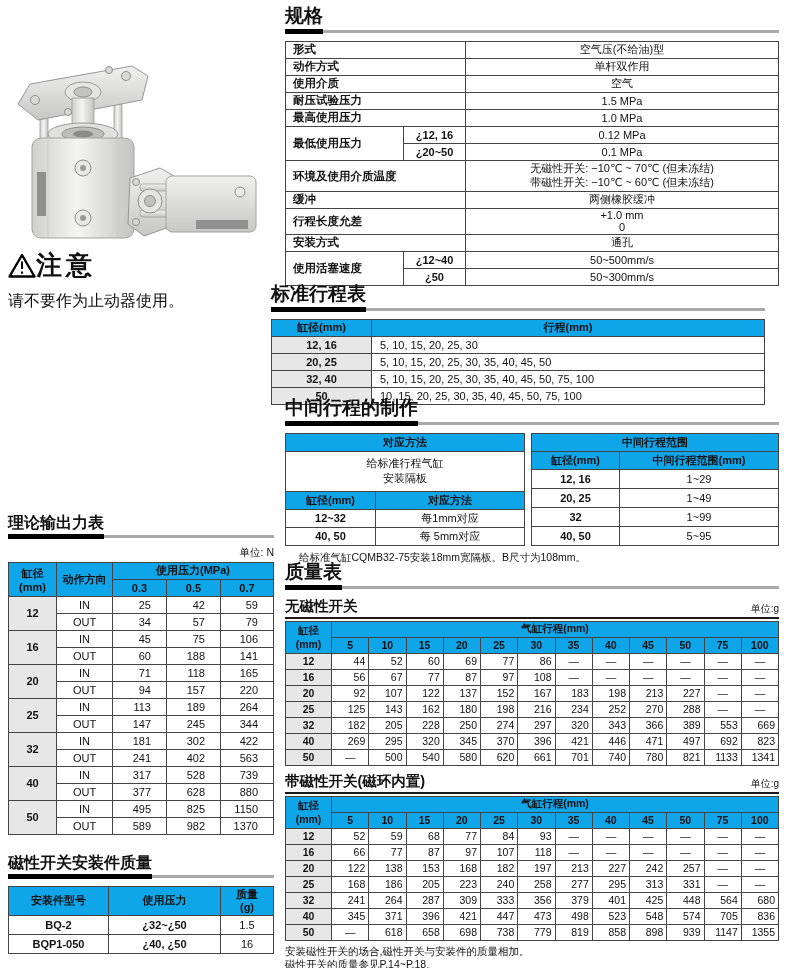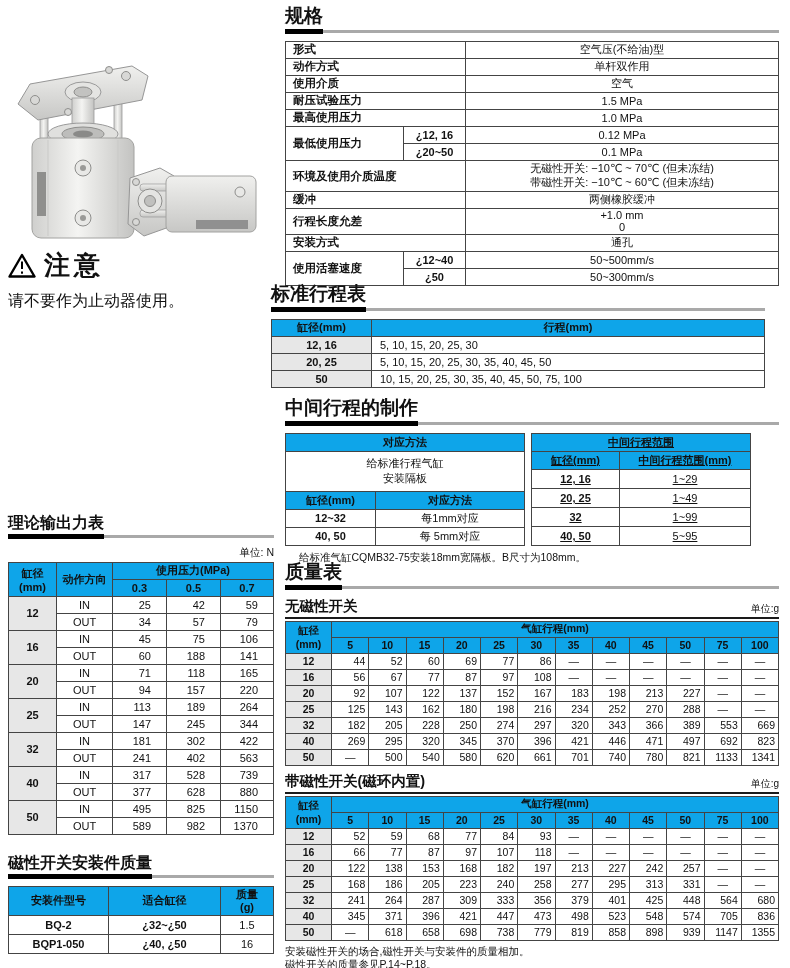--- a/index.html
+++ b/index.html
@@ -36,39 +36,39 @@
   tr.h-temp td { height:31px; line-height:1.25; }
   tr.h-tol td { height:26px; line-height:1.1; }
 
   
   #stroke-sec { left:271px; top:284px; width:494px; }
 
   
   #inter-sec { left:285px; top:398px; width:494px; }
   .inter-wrap { display:flex; gap:6px; }
   .int-left { width:240px; }
-  .int-right { width:220px;text-decoration:underline; }
+  .int-right { width:248px; }
   .int-left td, .int-left th, .int-right td, .int-right th { height:18px; }
   tr.tall td { height:40px; line-height:1.4; }
   .example { font-size:10.5px; line-height:13px; margin-top:5px; }
   .example .ind { padding-left:14px; }
 
   
   #mass-sec { left:285px; top:562px; width:494px; }
   .sub-bar { display:flex; justify-content:space-between; align-items:flex-end; border-bottom:2px solid #1a1a1a; padding-bottom:1px; margin:6px 0 0 0; }
   .sub-bar .st { font-size:14.5px; font-weight:bold; }
   .sub-bar .unit { font-size:10px; }
   .mass-table { margin-top:2px; }
   .mass-table td, .mass-table th { font-size:10.5px; height:16px; padding:0 3px; }
   .footnote { font-size:10.5px; line-height:13.5px; margin-top:4px; }
 
   
   #img-sec { left:10px; top:26px; width:250px; height:214px; }
   #caution-sec { left:8px; top:248px; width:262px; }
-  .caution-head { display:flex; align-items:center; gap:8px; font-size:26px; font-weight:bold; letter-spacing:4px; }
+  .caution-head { display:flex; align-items:center; font-size:26px; font-weight:bold; letter-spacing:4px; }
   .caution-text { font-size:16px; margin-top:8px; }
 
   #force-sec { left:8px; top:514px; width:266px; }
   .unit-line { text-align:right; font-size:10.5px; margin:3px 0 2px 0; }
   .force-table td, .force-table th { height:17px; }
   .force-table td.num { padding-right:15px; }
 
   #mount-sec { left:8px; top:854px; width:266px; }
   .mount-table th { height:29px; line-height:1.15; }
   .mount-table td { height:19px; }
@@ -267,21 +267,21 @@
     </div>
     <table class="mount-table">
       <colgroup>
           <col style="width:100px">
           <col style="width:112px">
           <col>
         </colgroup>
       <thead>
         <tr>
           <th>安装件型号</th>
-          <th>适合缸径</th>
+          <th>使用压力</th>
           <th class="pre">质量
 (g)</th>
         </tr>
       </thead>
       <tbody id="mount-body">
           <tr>
             <td class="bore">BQ-2</td>
             <td class="bore">¿32~¿50</td>
             <td class="ctr">1.5</td>
           </tr>
@@ -381,20 +381,24 @@
         </tr>
       </thead>
       <tbody id="stroke-body">
           <tr>
             <td class="rowhead">12, 16</td>
             <td class="list">5, 10, 15, 20, 25, 30</td>
           </tr>
           <tr>
             <td class="rowhead">20, 25</td>
             <td class="list">5, 10, 15, 20, 25, 30, 35, 40, 45, 50</td>
+          </tr>
+          <tr>
+            <td class="rowhead">32, 40</td>
+            <td class="list">5, 10, 15, 20, 25, 30, 35, 40, 45, 50, 75, 100</td>
           </tr>
           <tr>
             <td class="rowhead">50</td>
             <td class="list">10, 15, 20, 25, 30, 35, 40, 45, 50, 75, 100</td>
           </tr>
         </tbody>
     </table>
   </div>
 
   <div class="abs" id="inter-sec">

